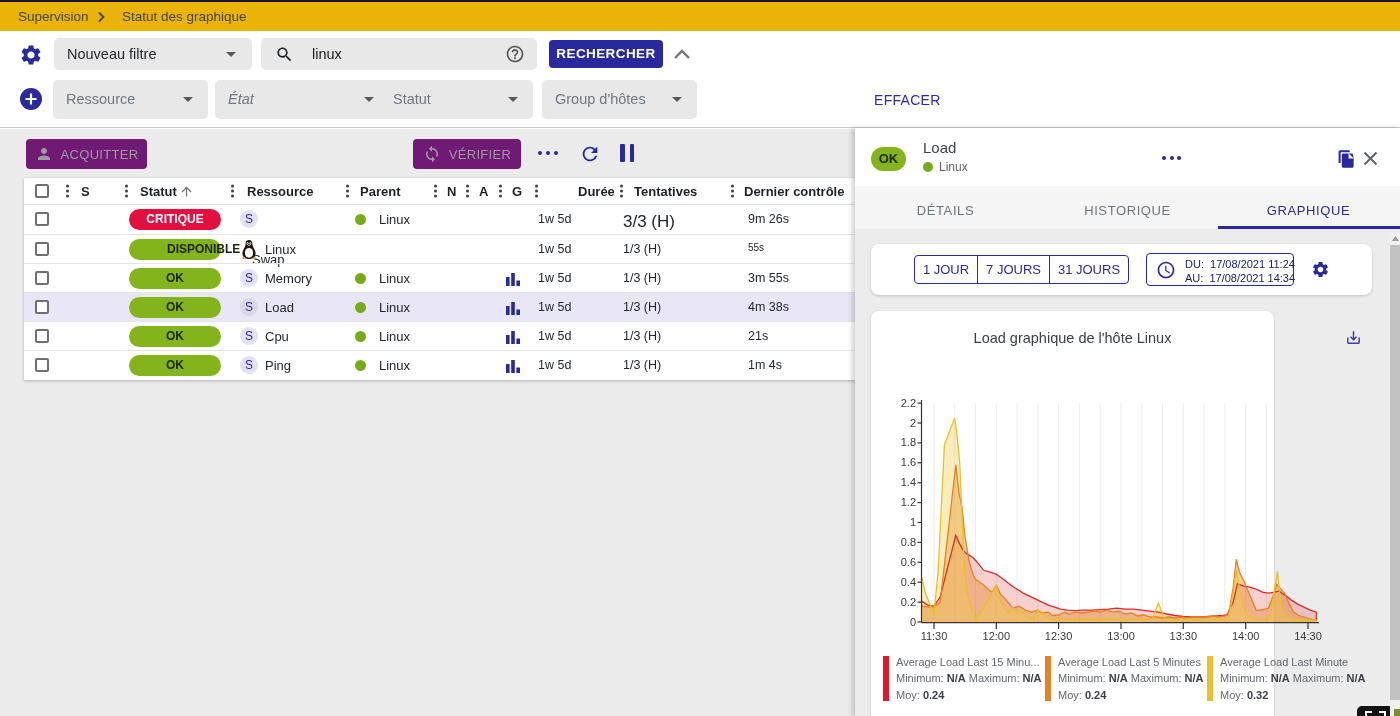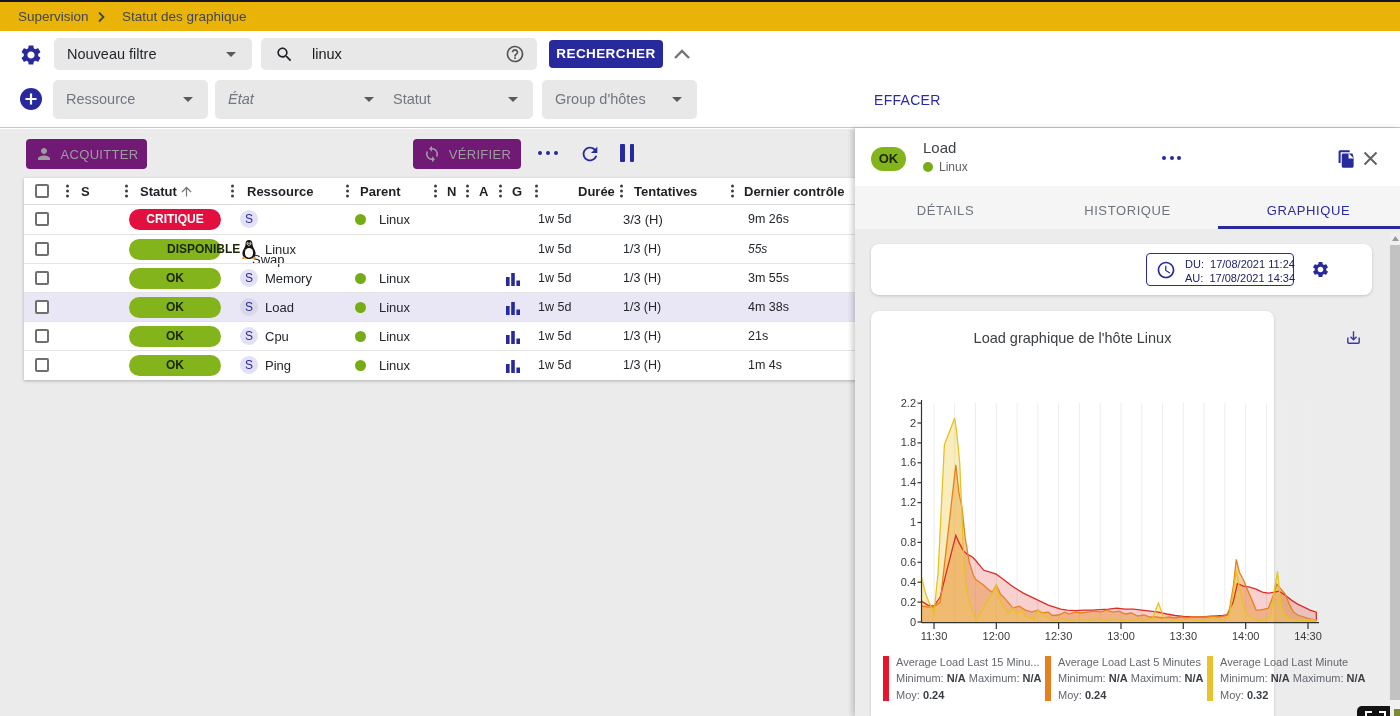--- a/index.html
+++ b/index.html
@@ -209,41 +209,41 @@
           <span class="cell" style="left:720px;top:6px;">Dernier contrôle</span>
     </div>
     <div class="row" style="top:27px;height:30px;">
       <span class="cb" style="top:7px;"></span>
       <span class="pill red" style="top:4px;">CRITIQUE</span>
       <span class="sbadge" style="top:5px;">S</span>
       <span class="cell" style="left:228px;top:7px;margin-top:40px;">Swap</span>
       <span class="pdot" style="top:9px;"></span>
           <span class="cell" style="left:355px;top:7px;">Linux</span>
       <span class="cell" style="left:514px;top:7px;font-size:12.5px;">1w 5d</span>
-      <span class="cell" style="left:599px;top:7px;font-size:13px;">3/3 (H)</span>
+      <span class="cell" style="left:599px;top:7px;font-size:17px;">3/3 (H)</span>
       <span class="cell" style="left:724px;top:7px;font-size:12.5px;">9m 26s</span>
     </div>
     <div class="row" style="top:57px;">
       <span class="cb" style="top:7px;"></span>
       <span class="pill green" style="top:4px;padding-left:38px;">DISPONIBLE</span>
       <svg class="abs" style="left:217px;top:5px;" width="16" height="19" viewBox="0 0 16 19">
             <path d="M8 0C5.8 0 4.6 1.6 4.6 3.6c0 1.3-.3 2.7-1.1 4.2C2.6 9.5 1.4 11.3 1.4 13.4 1.4 16.4 4 19 8 19s6.6-2.6 6.6-5.6c0-2.1-1.2-3.9-2.1-5.6-.8-1.5-1.1-2.9-1.1-4.2C11.4 1.6 10.2 0 8 0z" fill="#17130e"></path>
             <ellipse cx="8" cy="12.8" rx="4.1" ry="4.9" fill="#fdfdfb"></ellipse>
             <ellipse cx="6.6" cy="3.6" rx="1" ry="1.3" fill="#fff"></ellipse>
             <ellipse cx="9.4" cy="3.6" rx="1" ry="1.3" fill="#fff"></ellipse>
             <circle cx="6.8" cy="3.8" r=".5" fill="#000"></circle>
             <circle cx="9.2" cy="3.8" r=".5" fill="#000"></circle>
             <path d="M6.6 5.2 L8 6.6 L9.4 5.2 C9 4.9 7 4.9 6.6 5.2z" fill="#e8a020"></path>
             <path d="M3.2 16.8 L1 17.6 C.4 18.4 1.4 19 2.4 19 L5 18.4z" fill="#e8a020"></path>
             <path d="M12.8 16.8 L15 17.6 C15.6 18.4 14.6 19 13.6 19 L11 18.4z" fill="#e8a020"></path>
           </svg>
       <span class="cell" style="left:241px;top:7px;">Linux</span>
       <span class="cell" style="left:514px;top:7px;font-size:12.5px;">1w 5d</span>
       <span class="cell" style="left:599px;top:7px;font-size:12.5px;">1/3 (H)</span>
-      <span class="cell" style="left:724px;top:7px;font-size:12px;font-style:italic;">55s</span>
+      <span class="cell" style="left:724px;top:7px;font-size:10px;">55s</span>
     </div>
     <div class="row" style="top:86px;">
       <span class="cb" style="top:7px;"></span>
       <span class="pill green" style="top:4px;">OK</span>
       <span class="sbadge" style="top:5px;">S</span>
       <span class="cell" style="left:241px;top:7px;">Memory</span>
       <span class="pdot" style="top:9px;"></span>
           <span class="cell" style="left:355px;top:7px;">Linux</span>
       <svg class="abs" style="left:482px;top:8px;" width="14" height="14" viewBox="0 0 14 14">
             <rect x="0" y="5" width="3.6" height="9" fill="#29299e"></rect>
@@ -324,20 +324,25 @@
           <path d="M1.5 1.5 L13.5 13.5 M13.5 1.5 L1.5 13.5" stroke="#5f6368" stroke-width="2"></path>
         </svg>
   </div>
   <div id="ptabs">
     <span class="tab" style="left:0;">DÉTAILS</span>
     <span class="tab" style="left:182px;">HISTORIQUE</span>
     <span class="tab" style="left:363px;color:#2a2aa0;">GRAPHIQUE</span>
     <div id="tabline"></div>
   </div>
   <div class="card" id="card1" style="top:116px;width:501px;height:51px;">
+    <div id="bgroup">
+          <div style="width:63px;">1 JOUR</div>
+          <div style="width:72px;">7 JOURS</div>
+          <div style="width:78px;">31 JOURS</div>
+        </div>
     <div id="dubox">
       <svg style="position:absolute;left:9px;top:6px;" width="20" height="20" viewBox="0 0 24 24">
             <path fill="#29299e" d="M11.99 2C6.47 2 2 6.48 2 12s4.47 10 9.99 10C17.52 22 22 17.52 22 12S17.52 2 11.99 2zM12 20c-4.42 0-8-3.58-8-8s3.58-8 8-8 8 3.58 8 8-3.58 8-8 8zm.5-13H11v6l5.25 3.15.75-1.23-4.5-2.67z"></path>
           </svg>
       <span class="l" style="top:4px;">DU:&nbsp; 17/08/2021 11:24</span>
       <span class="l" style="top:18px;">AU:&nbsp; 17/08/2021 14:34</span>
     </div>
     <svg style="position:absolute;left:440px;top:16px;" width="19" height="19" viewBox="0 0 24 24">
           <path fill="#29299e" d="M19.14 12.94c.04-.3.06-.61.06-.94 0-.32-.02-.64-.07-.94l2.03-1.58c.18-.14.23-.41.12-.61l-1.92-3.32c-.12-.22-.37-.29-.59-.22l-2.39.96c-.5-.38-1.03-.7-1.62-.94l-.36-2.54c-.04-.24-.24-.41-.48-.41h-3.84c-.24 0-.43.17-.47.41l-.36 2.54c-.59.24-1.13.57-1.62.94l-2.39-.96c-.22-.08-.47 0-.59.22L2.74 8.87c-.12.21-.08.47.12.61l2.03 1.58c-.05.3-.09.63-.09.94s.02.64.07.94l-2.03 1.58c-.18.14-.23.41-.12.61l1.92 3.32c.12.22.37.29.59.22l2.39-.96c.5.38 1.03.7 1.62.94l.36 2.54c.05.24.24.41.48.41h3.84c.24 0 .44-.17.47-.41l.36-2.54c.59-.24 1.13-.56 1.62-.94l2.39.96c.22.08.47 0 .59-.22l1.92-3.32c.12-.22.07-.47-.12-.61l-2.01-1.58zM12 15.6c-1.98 0-3.6-1.62-3.6-3.6s1.62-3.6 3.6-3.6 3.6 1.62 3.6 3.6-1.62 3.6-3.6 3.6z"></path>
         </svg>

